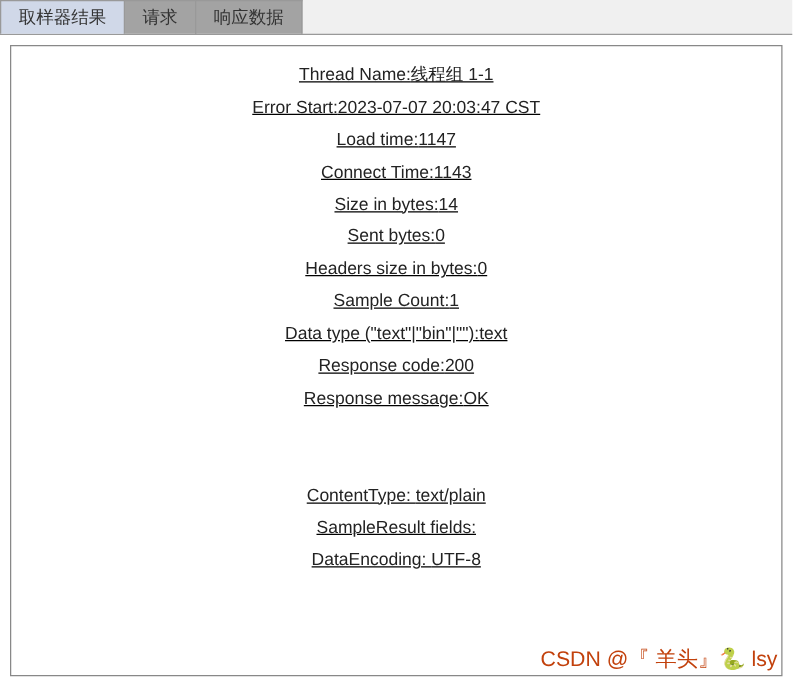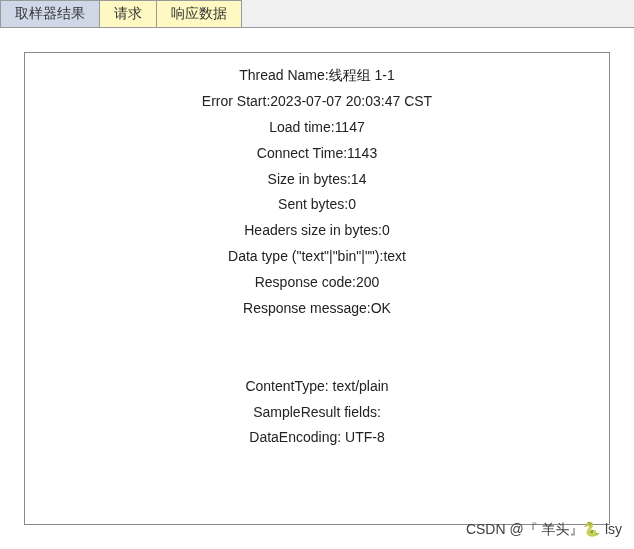--- a/index.html
+++ b/index.html
@@ -22,37 +22,38 @@
     }
     .tabs {
       display: flex;
       border-bottom: 1px solid #999;
       background: #f0f0f0;
     }
     .tab {
       padding: 4px 14px;
       border: 1px solid #999;
       border-bottom: none;
-      background: #fef9c3;
+      background: #a3a3a3;
       cursor: pointer;
       margin-right: -1px;
       font-size: 14px;
       color: #333;
     }
     .tab.active {
       background: #d0d8e8;
       border-top: 1px solid #999;
       border-left: 1px solid #999;
       border-right: 1px solid #999;
       position: relative;
       z-index: 1;
     }
     .content-wrapper {
-      padding: 24px;
+      padding: 8px;
       height: calc(100% - 28px);
+      text-decoration: underline;
     }
     .content {
       border: 1px solid #888;
       background: #fff;
       height: 100%;
       padding: 10px 8px;
       overflow: auto;
       color: #222;
       line-height: 1.85;
       font-size: 14px;
@@ -60,22 +61,22 @@
     .line {
       white-space: nowrap;
     }
     .blank {
       height: 1.85em;
     }
     .watermark {
       position: absolute;
       right: 12px;
       bottom: 10px;
-      color: #404040;
-      font-size: 14px;
+      color: #c2410c;
+      font-size: 17px;
       pointer-events: none;
     }
   </style>
 </head>
 <body>
 
 <div class="container">
   <div class="tabs">
     <div class="tab active">取样器结果</div>
     <div class="tab">请求</div>
@@ -83,20 +84,21 @@
   </div>
   <div class="content-wrapper">
     <div class="content">
       <div class="line"><span>Thread Name:</span><span>线程组 1-1</span></div>
       <div class="line"><span>Error Start:</span><span>2023-07-07 20:03:47 CST</span></div>
       <div class="line"><span>Load time:</span><span>1147</span></div>
       <div class="line"><span>Connect Time:</span><span>1143</span></div>
       <div class="line"><span>Size in bytes:</span><span>14</span></div>
       <div class="line"><span>Sent bytes:</span><span>0</span></div>
       <div class="line"><span>Headers size in bytes:</span><span>0</span></div>
+      <div class="line"><span>Sample Count:</span><span>1</span></div>
       <div class="line"><span>Data type ("text"|"bin"|""):</span><span>text</span></div>
       <div class="line"><span>Response code:</span><span>200</span></div>
       <div class="line"><span>Response message:</span><span>OK</span></div>
       <div class="blank"></div>
       <div class="blank"></div>
       <div class="line"><span>ContentType: </span><span>text/plain</span></div>
       <div class="line"><span>SampleResult fields:</span></div>
       <div class="line"><span>DataEncoding: </span><span>UTF-8</span></div>
     </div>
   </div>

